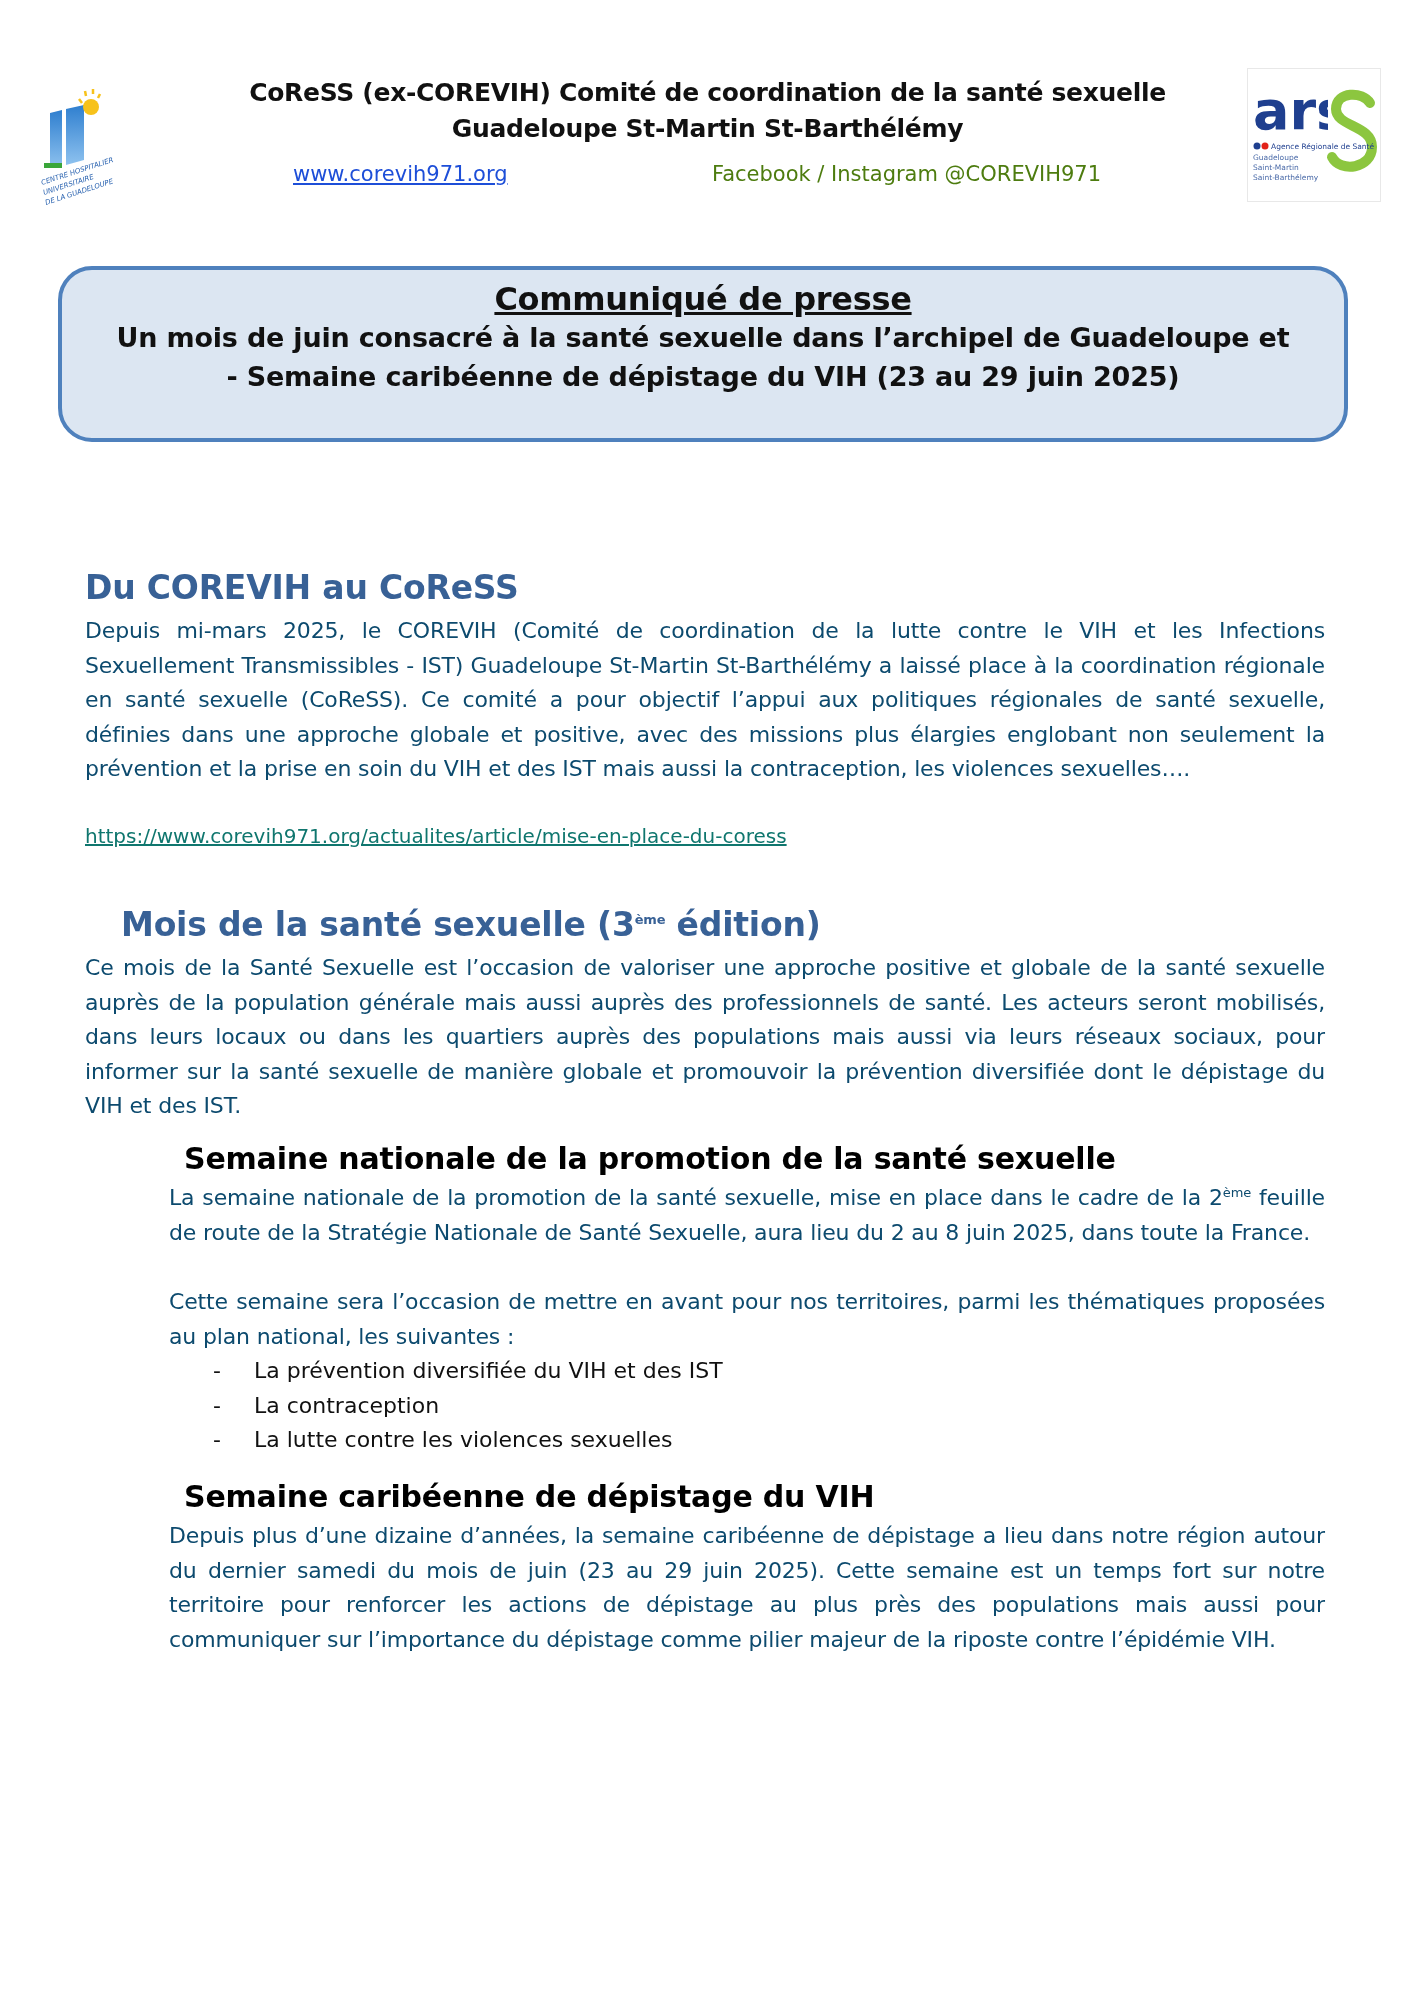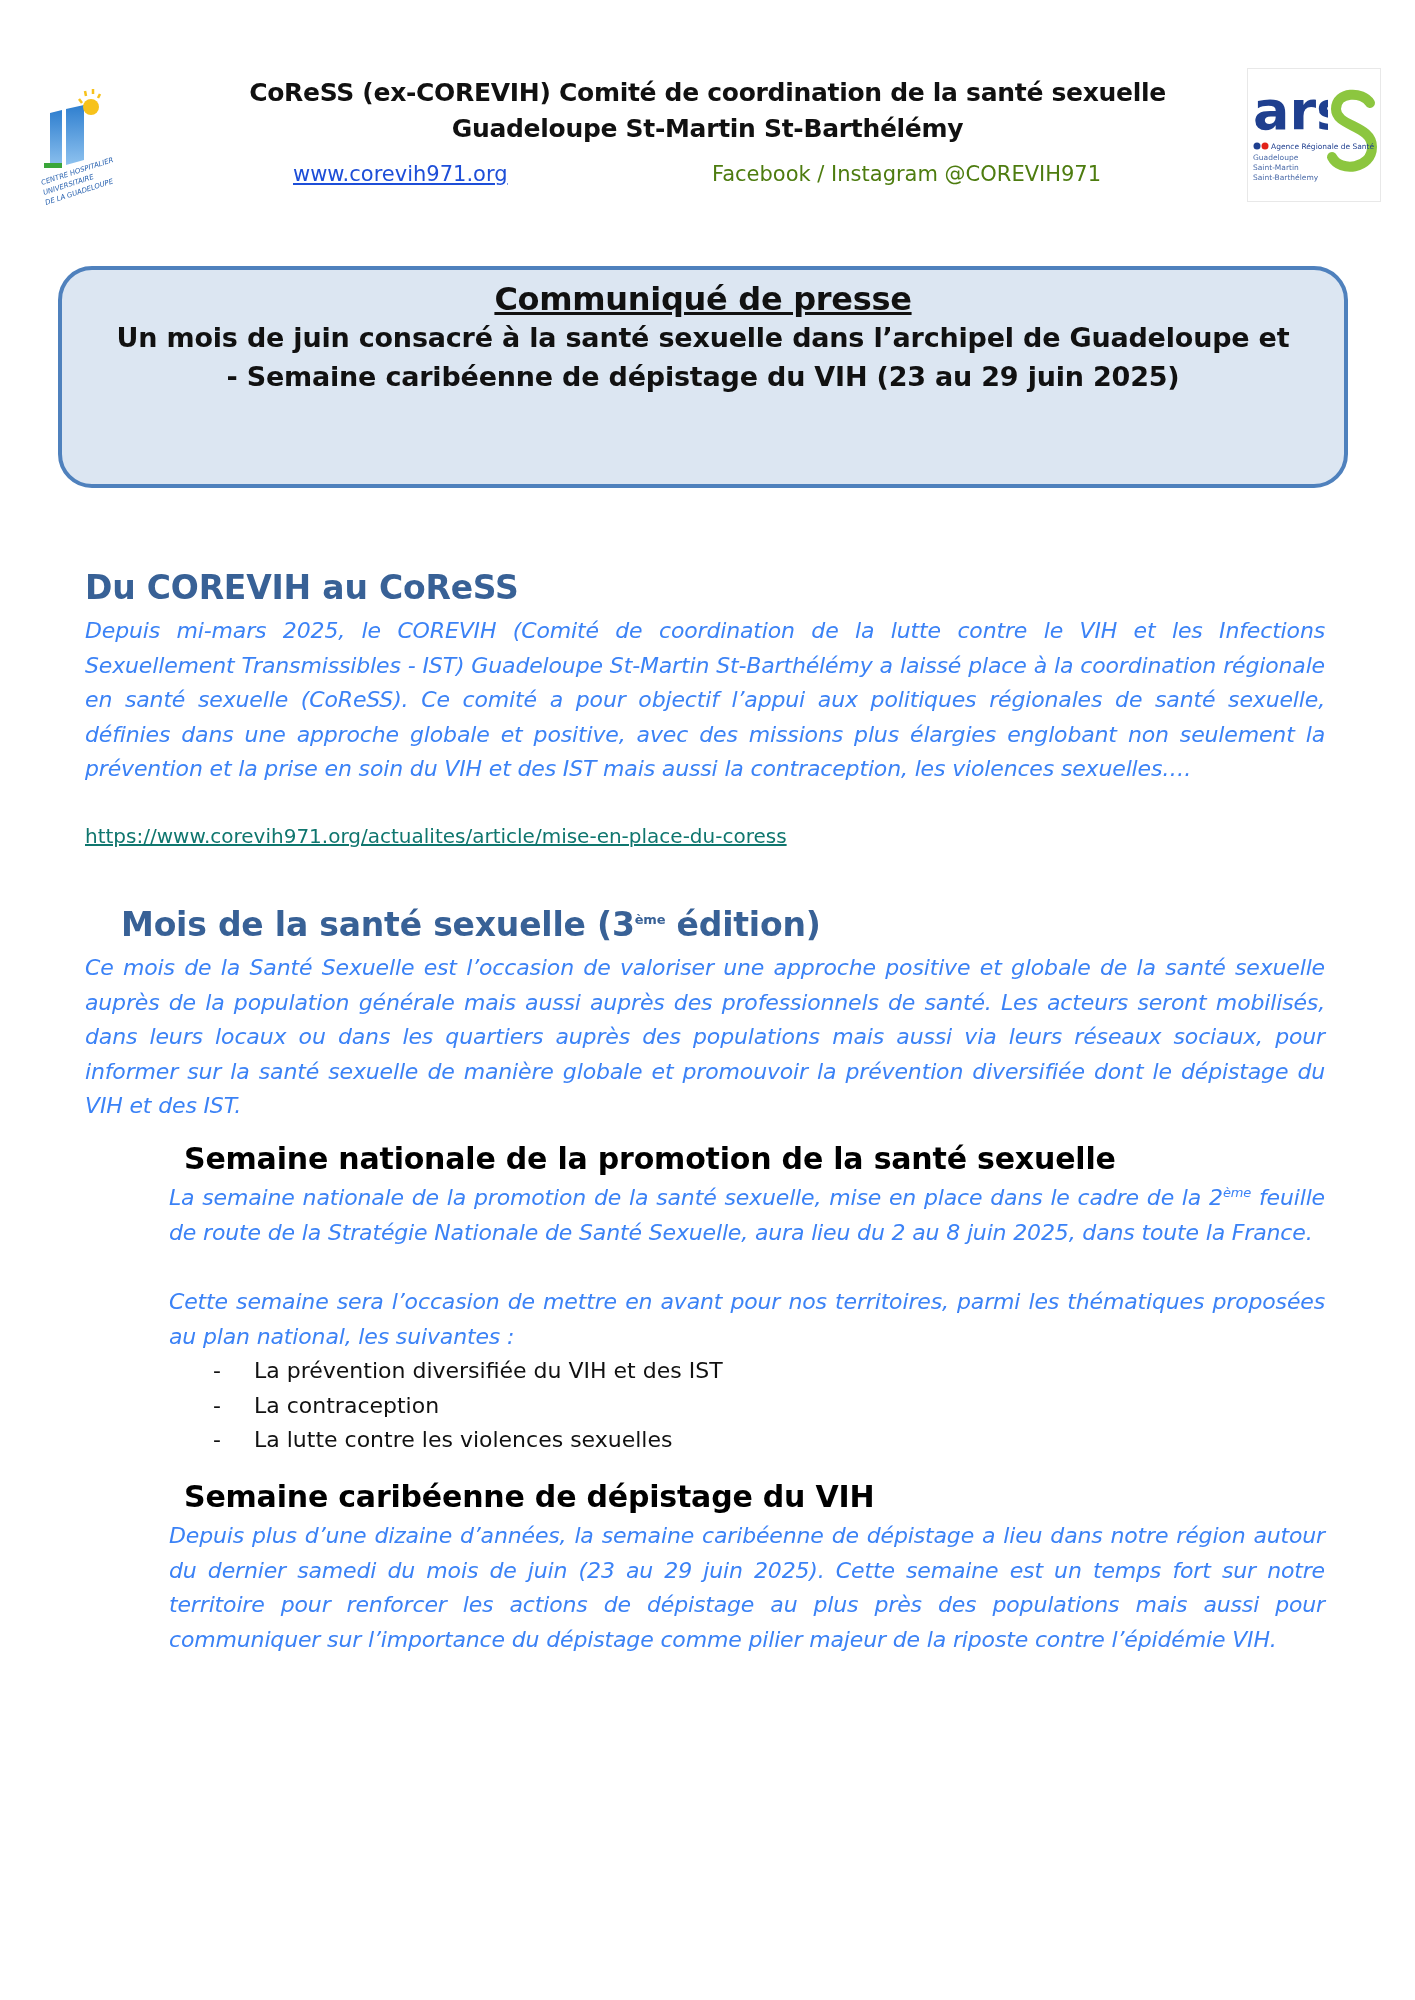--- a/index.html
+++ b/index.html
@@ -13,35 +13,35 @@
   .hdr-title { position: absolute; left: 150px; width: 1115px; text-align: center;
                font-family: "DejaVu Sans", sans-serif; font-weight: bold; font-size: 25px;
                letter-spacing: -0.3px; }
   .hdr-t1 { top: 78px; }
   .hdr-t2 { top: 114px; }
   .hdr-link { position: absolute; left: 293px; top: 162px; font-size: 21px;
               color: #1d4ed8; text-decoration: underline; }
   .hdr-social { position: absolute; left: 712px; top: 162px; font-size: 21px; color: #4d7c0f; }
 
   
-  .press-box { position: absolute; left: 58px; top: 266px; width: 1290px; height: 222px;
+  .press-box { position: absolute; left: 58px; top: 266px; width: 1290px; height: 176px;
                background: #dce6f2; border: 4px solid #4f81bd; border-radius: 34px;
                box-sizing: border-box; text-align: center; }
   .press-label { display: block; margin-top: 10px; font-weight: bold; font-size: 32px;
                  text-decoration: underline; letter-spacing: -0.3px; }
   .press-line { display: block; font-weight: bold; font-size: 27px; line-height: 39px;
                 letter-spacing: -0.2px; }
 
   
   .h1 { position: absolute; left: 85px; font-weight: bold; font-size: 33px; color: #386196;
         letter-spacing: -0.2px; margin: 0; }
   .h2 { position: absolute; left: 184px; font-weight: bold; font-size: 30px; color: #000000;
         letter-spacing: -0.2px; margin: 0; }
   .para { position: absolute; font-size: 22px; line-height: 34.5px; text-align: justify;
-          margin: 0; color: #3b82f6; letter-spacing: -0.15px; font-style: italic; }
+          margin: 0; color: #0c4a6e; letter-spacing: -0.15px; }
   .p-left { left: 85px; width: 1240px; }
   .p-indent { left: 169px; width: 1156px; }
   sup { font-size: 13px; line-height: 0; vertical-align: super; }
   .url { position: absolute; left: 85px; top: 824px; font-size: 20px; color: #0f766e;
          text-decoration: underline; }
   .bullets { position: absolute; left: 169px; top: 1354px; margin: 0; padding: 0; list-style: none;
              font-size: 22px; line-height: 34.5px; }
   .bullets li { position: relative; padding-left: 85px; }
   .bullets li .dash { position: absolute; left: 44px; }
 </style>

